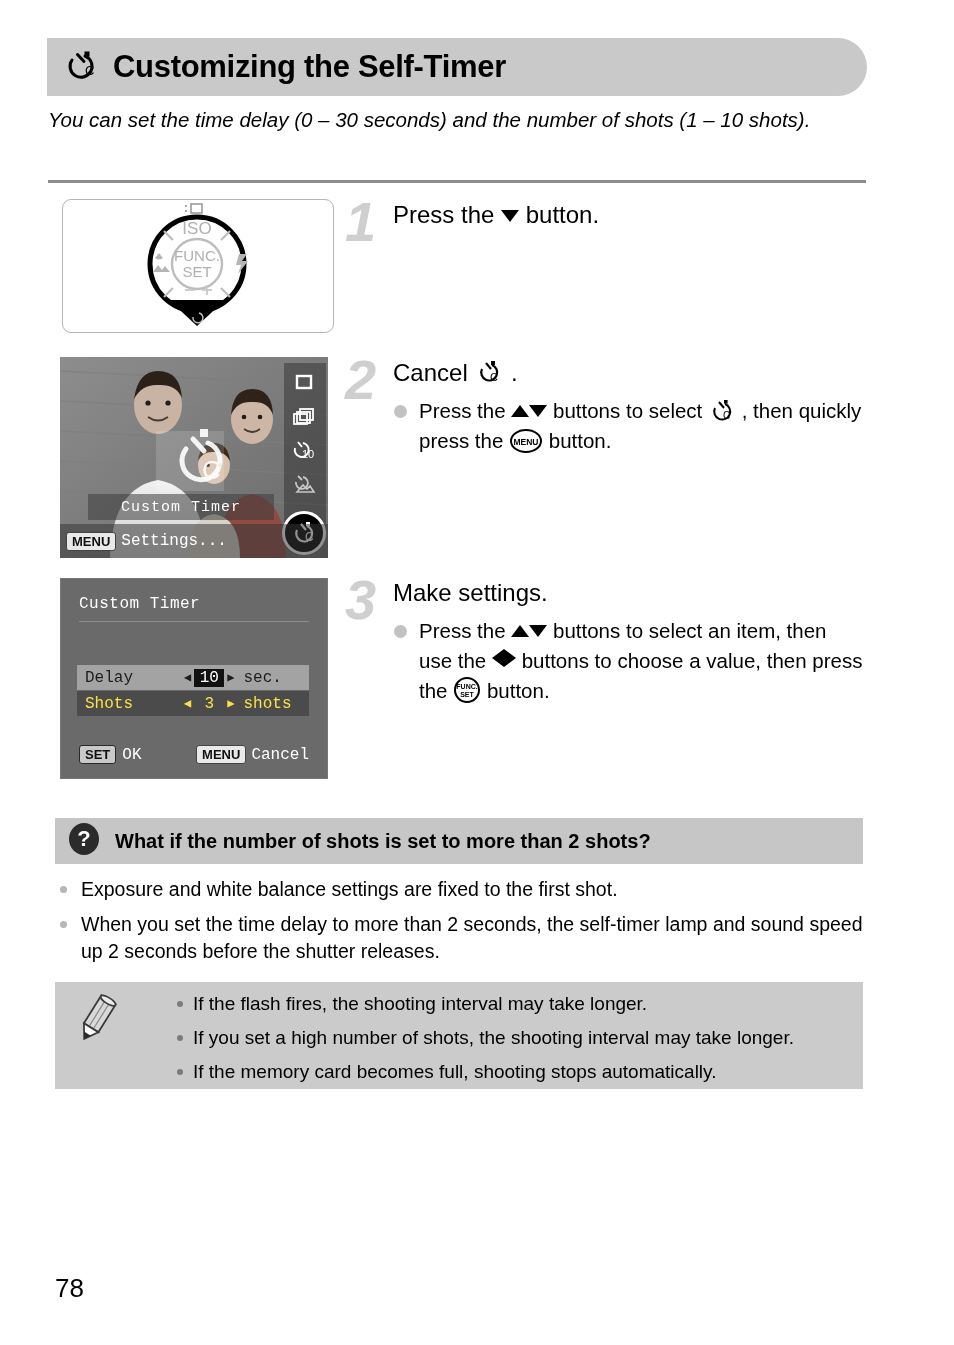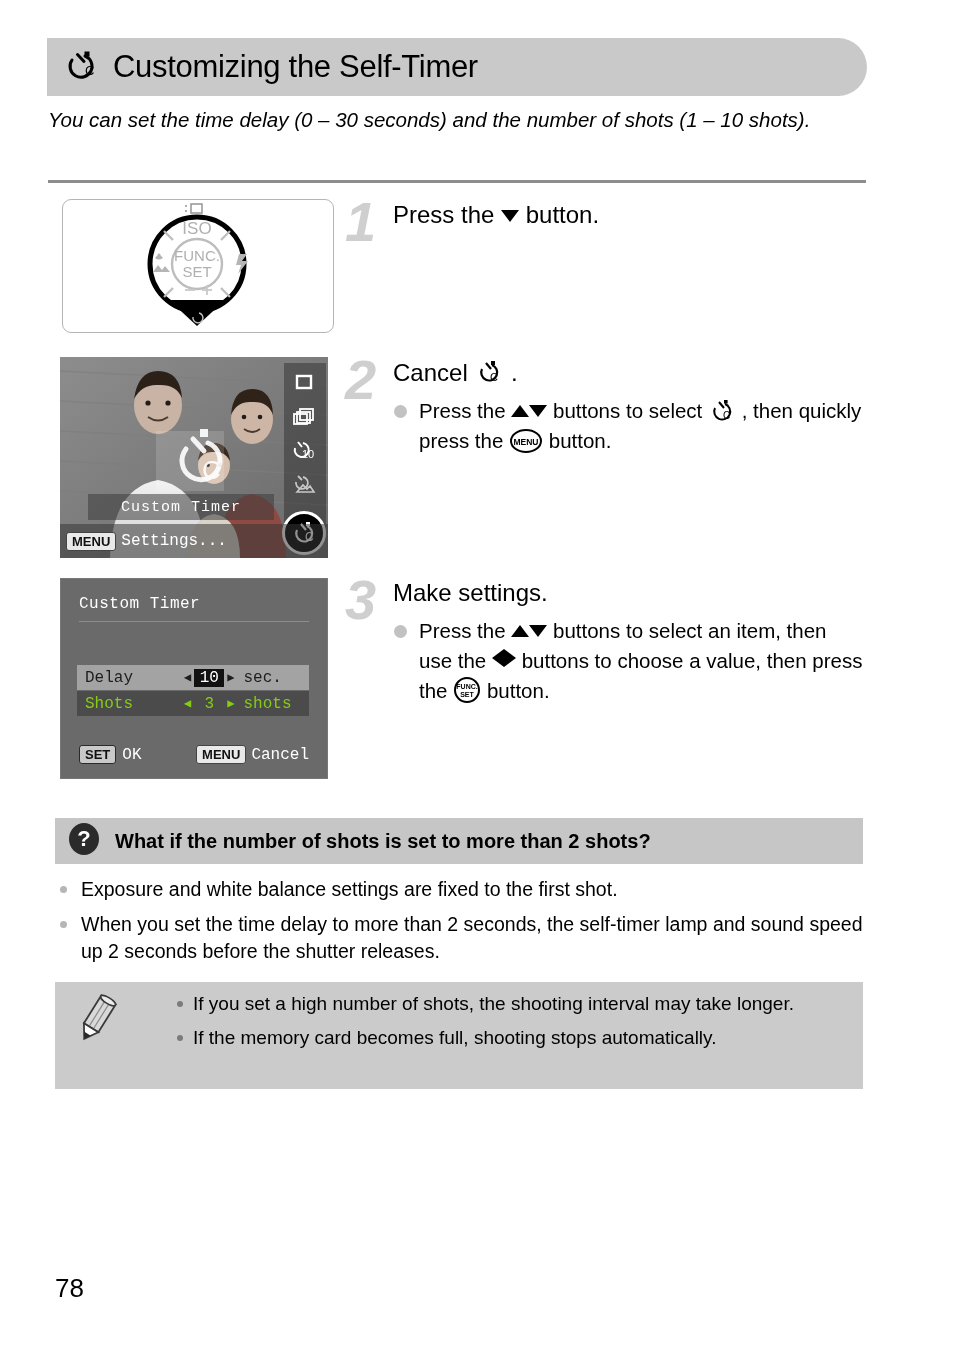--- a/index.html
+++ b/index.html
@@ -22,21 +22,21 @@
     width: 820px;
     height: 58px;
     background: #c9c9c9;
     border-radius: 0 29px 29px 0;
     display: flex;
     align-items: center;
     padding-left: 14px;
   }
   .header-title {
     font-size: 31px;
-    font-weight: normal;
+    font-weight: bold;
     letter-spacing: -0.3px;
     margin-left: 12px;
     white-space: nowrap;
   }
 
   
   .ct-icon {
     position: relative;
     display: inline-block;
   }
@@ -319,21 +319,21 @@
   }
   .ctm-row {
     position: absolute;
     left: 16px;
     width: 232px;
     height: 25px;
     display: flex;
     align-items: center;
     font-family: "Liberation Mono", monospace;
     font-size: 16px;
-    color: #84cc16;
+    color: #fde047;
   }
   .ctm-row.sel { background: #a3a3a3; color: #1d1d1d; }
   .ctm-row.alt { background: #4b4b4b; }
   .ctm-label { width: 104px; padding-left: 8px; }
   .ctm-arrow-l, .ctm-arrow-r { font-size: 12px; padding: 0 3px; }
   .ctm-val {
     min-width: 30px;
     text-align: center;
   }
   .ctm-val.hl { background: #111; color: #fff; padding: 0 3px; }
@@ -649,20 +649,24 @@
         <line x1="26" y1="6" x2="26" y2="36" stroke="#8a8a8a" stroke-width="1.2"></line>
         <ellipse cx="23.5" cy="5" rx="8.5" ry="3" fill="#ececec" stroke="#3a3a3a" stroke-width="1.6"></ellipse>
         <polygon points="15,37 32,37 23.5,50" fill="#ffffff" stroke="#3a3a3a" stroke-width="1.8"></polygon>
         <polygon points="19.5,44 27.5,44 23.5,50" fill="#2a2a2a"></polygon>
       </g>
     </svg>
   </span>
   <div class="note-list">
     <div class="note-item">
       <span class="sq"></span>
+      <span>If the flash fires, the shooting interval may take longer.</span>
+    </div>
+    <div class="note-item">
+      <span class="sq"></span>
       <span>If you set a high number of shots, the shooting interval may take longer.</span>
     </div>
     <div class="note-item">
       <span class="sq"></span>
       <span>If the memory card becomes full, shooting stops automatically.</span>
     </div>
   </div>
 </div>
 
 <div class="page-num">78</div>

